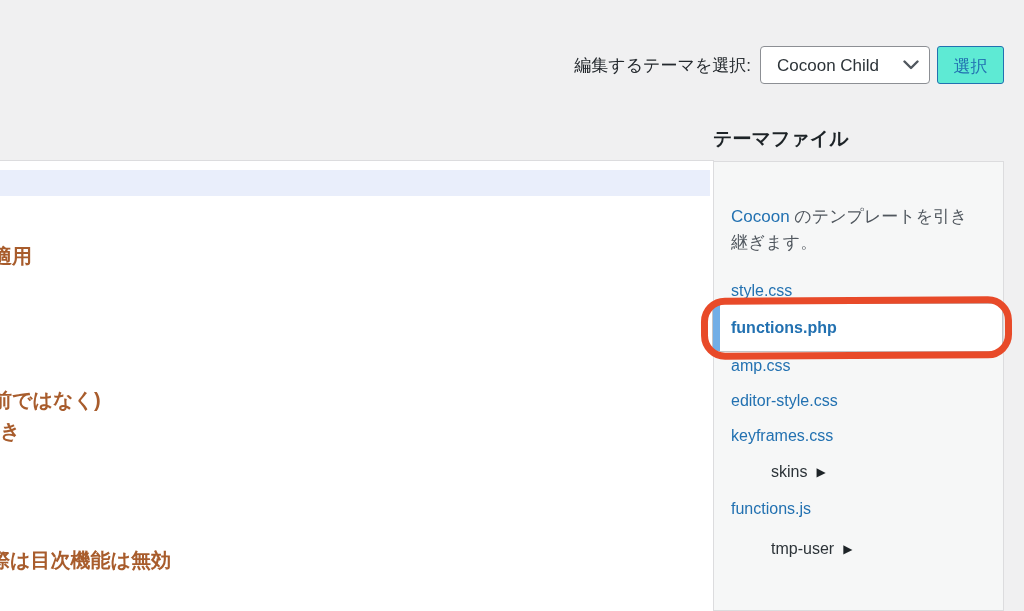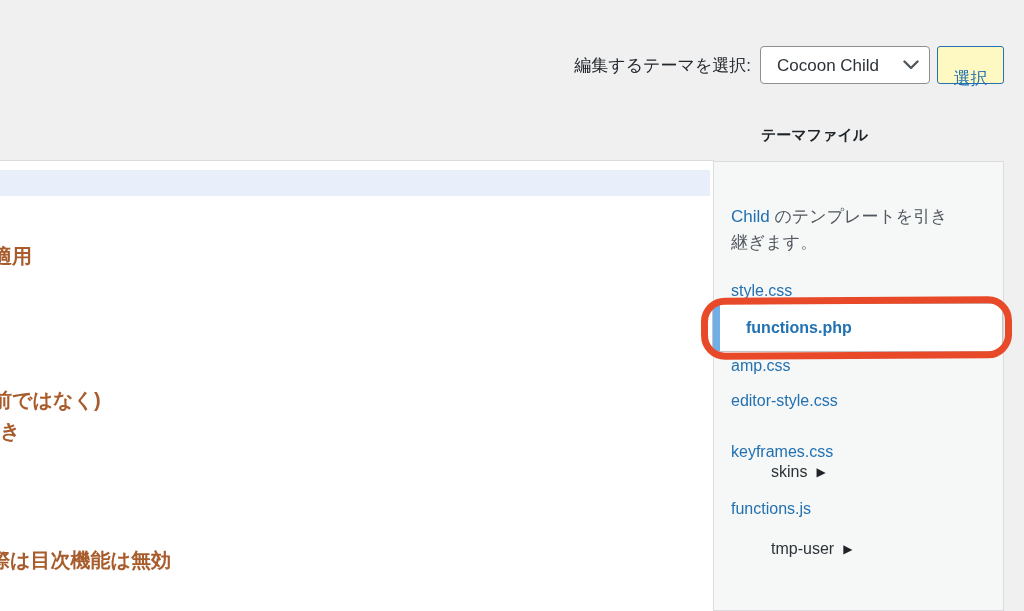--- a/index.html
+++ b/index.html
@@ -24,23 +24,23 @@
   .theme-select {
     width: 100%; height: 100%;
     -webkit-appearance: none; -moz-appearance: none; appearance: none;
     background: #ffffff; border: 1px solid #8c8f94; border-radius: 4px;
     padding: 0 34px 0 16px; font-size: 17px; color: #2c3338;
     font-family: inherit; box-sizing: border-box; cursor: pointer;
   }
   .chevron { position: absolute; right: 11px; top: 14px; pointer-events: none; }
   .select-btn {
     width: 67px; height: 38px;
-    background: #fef9c3; border: 1px solid #2271b1; border-radius: 3px;
+    background: #5eead4; border: 1px solid #2271b1; border-radius: 3px;
     color: #2271b1; font-size: 17px; font-family: inherit; cursor: pointer;
-    padding: 14px; line-height: 36px;
+    padding: 2px; line-height: 36px;
   }
 
   
   .editor-area {
     position: absolute; left: 0; top: 160px; width: 714px; height: 557px;
     background: #ffffff;
     border-top: 1px solid #dcdcde; border-right: 1px solid #dcdcde;
     box-sizing: border-box; overflow: hidden;
   }
   .active-line {
@@ -52,53 +52,53 @@
     color: #a85c2c; white-space: nowrap; line-height: 22px;
   }
   .frag-1 { left: -8px;  top: 84px;  }
   .frag-2 { left: -8px;  top: 228px; }
   .frag-3 { left: 0px;   top: 259px; }
   .frag-4 { left: -10px; top: 388px; }
 
   
   .panel-title {
     position: absolute; left: 713px; top: 126px;
-    font-size: 15px; font-weight: 700; color: #1d2327; margin-left: 48px;
+    font-size: 19px; font-weight: 700; color: #1d2327;
   }
   .panel {
     position: absolute; left: 713px; top: 161px; width: 291px; height: 450px;
     background: #f6f7f7; border: 1px solid #dcdcde; box-sizing: border-box;
   }
   .desc {
     position: absolute; left: 17px; top: 16px; width: 252px;
     font-size: 17px; line-height: 26px; color: #50575e;
   }
   .desc a { color: #2271b1; text-decoration: none; cursor: pointer; }
 
   .file-row { position: absolute; left: 17px; font-size: 16px; line-height: 20px; white-space: nowrap; }
   .file-link { color: #2271b1; text-decoration: none; cursor: pointer; }
   .folder-row { color: #2c3338; cursor: pointer; margin-left: 40px; }
   .folder-arrow { font-size: 12px; margin-left: 9px; color: #1d2327; vertical-align: 1px; }
 
   .row-style     { top: 119px; }
   .row-amp       { top: 194px; }
   .row-editor    { top: 229px; }
-  .row-keyframes { top: 280px; text-align: center; }
+  .row-keyframes { top: 264px; text-align: center; }
   .row-skins     { top: 300px; }
   .row-js        { top: 337px; }
   .row-tmp       { top: 377px; }
 
   .current-box {
     position: absolute; left: -2px; top: 141px; width: 291px; height: 49px;
     background: #ffffff; border: 1px solid #c3c4c7; box-sizing: border-box;
     display: flex; align-items: stretch; cursor: pointer;
   }
   .current-accent { width: 7px; background: #72aee6; flex: 0 0 auto; }
   .current-label {
-    align-self: center; padding-left: 26px;
+    align-self: center; padding-left: 11px;
     font-weight: 700; font-size: 16px; color: #2271b1;
   }
 
   
   .annotation {
     position: absolute; left: 701px; top: 297px; width: 311px; height: 62px;
     border: 7px solid #e84a29; border-radius: 24px;
     box-sizing: border-box; pointer-events: none; z-index: 20;
     transform: rotate(-0.3deg);
   }
@@ -125,21 +125,21 @@
   <div class="frag frag-2">前ではなく)</div>
   <div class="frag frag-3">き</div>
   <div class="frag frag-4">際は目次機能は無効</div>
 </div>
 
 <div class="panel-title">テーマファイル</div>
 
 <div class="panel">
   <div class="desc">
     <br>
-    <a>Child</a><span> のテンプレートを引き</span><br>
+    <a>Cocoon</a><span> のテンプレートを引き</span><br>
     <span>継ぎます。</span>
   </div>
 
   <div class="file-row row-style">
     <a class="file-link">style.css</a>
   </div>
 
   <div class="current-box">
     <div class="current-accent"></div>
     <div class="current-label">functions.php</div>

